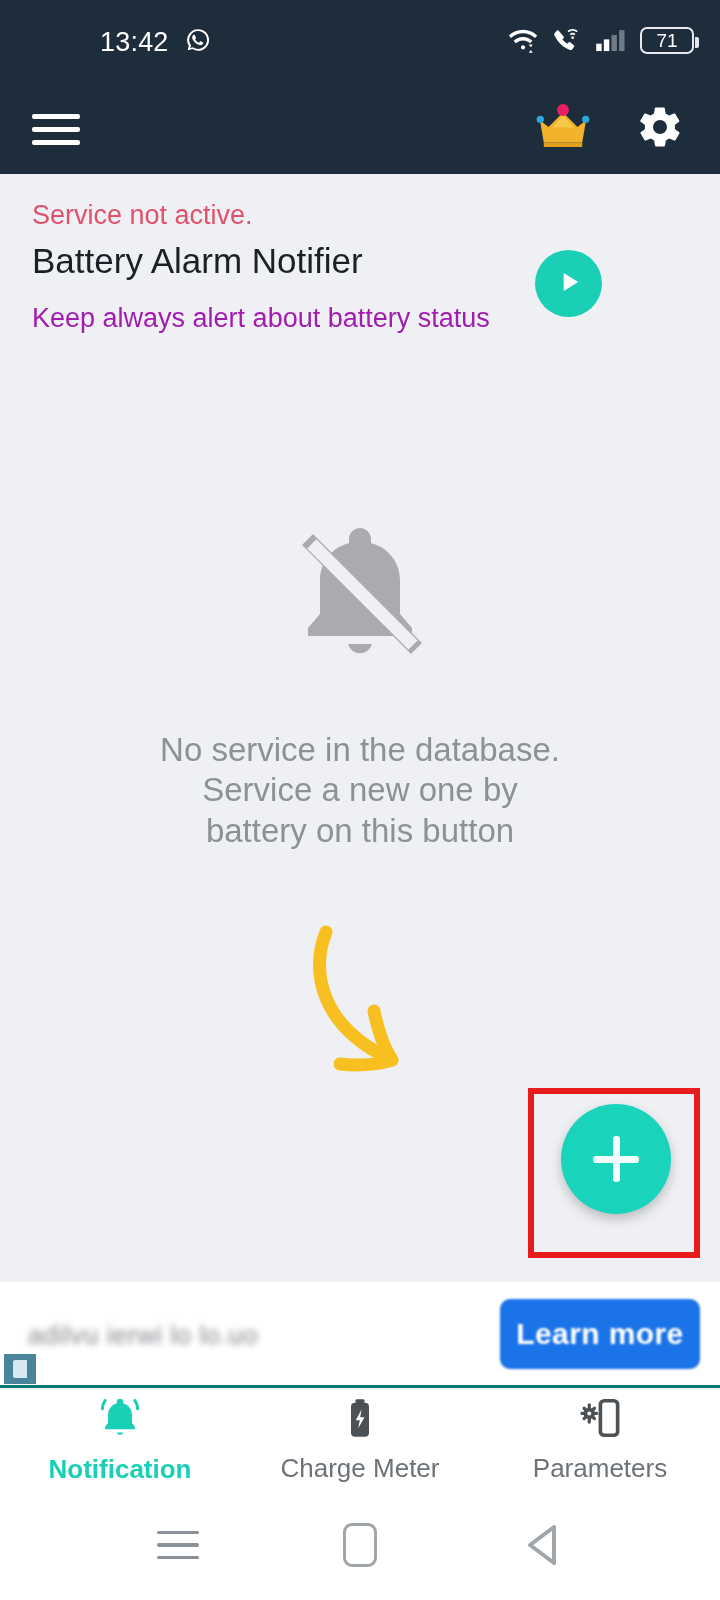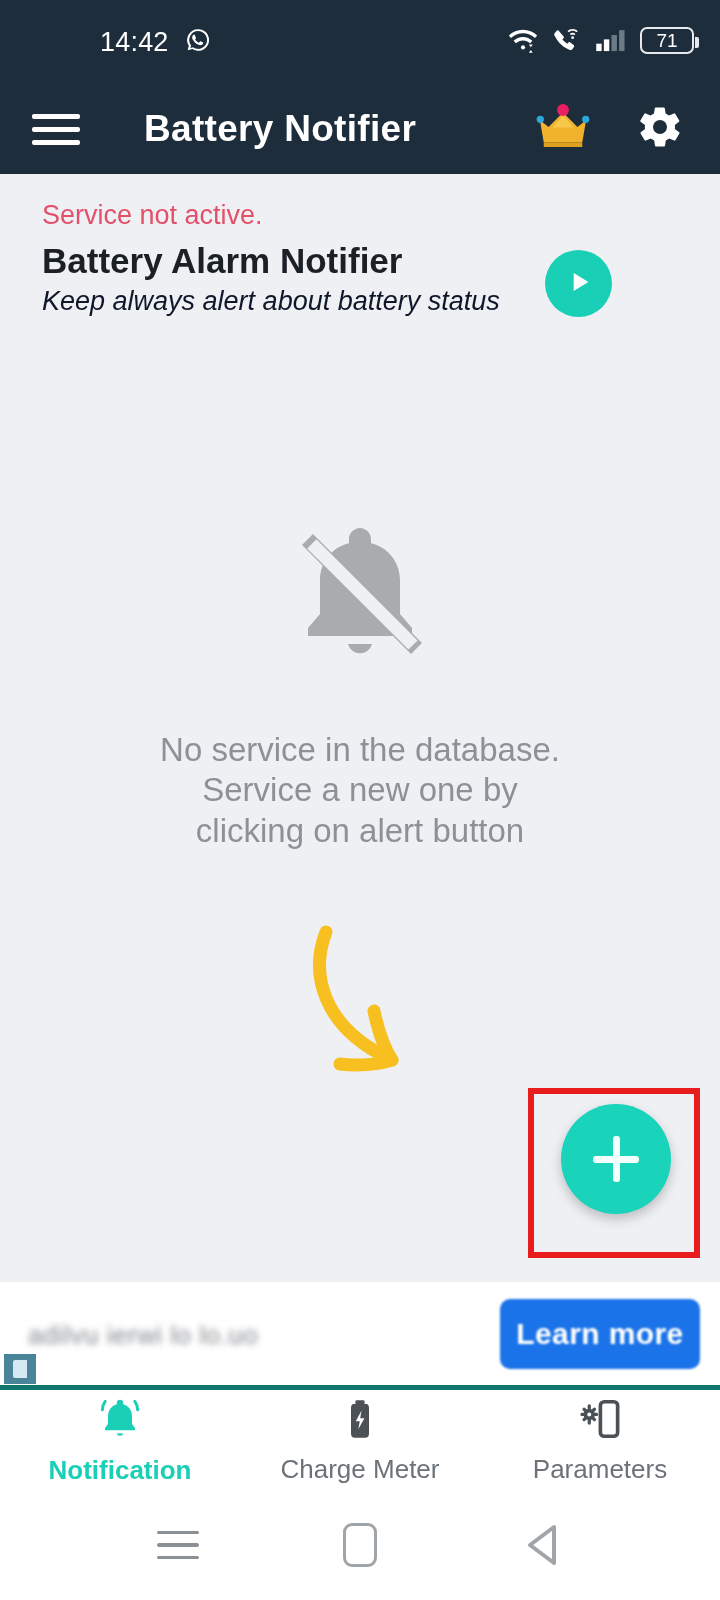--- a/index.html
+++ b/index.html
@@ -40,26 +40,26 @@
   .hamburger { width:48px; margin-left:32px; display:flex; flex-direction:column; gap:8px; cursor:pointer; }
   .hamburger i { display:block; height:5px; background:#ffffff; border-radius:2px; }
   .apptitle {
     color:#ffffff; font-size:37px; font-weight:700;
     margin-left:64px; letter-spacing:.3px; white-space:nowrap;
   }
   .appbar-actions { margin-left:auto; display:flex; align-items:center; gap:44px; margin-right:36px; }
 
   
   .service {
-    position:absolute; left:10px; top:174px; width:656px; height:190px;
+    position:absolute; left:0; top:174px; width:656px; height:190px;
     background:#eff0f4; padding:26px 30px 0 32px;
   }
   .svc-status { color:#e2506a; font-size:27px; font-weight:400; line-height:1.15; }
-  .svc-title  { color:#1b2027; font-size:35px; font-weight:700; margin-top:10px; line-height:1.15; }
-  .svc-sub    { color:#0f172a; font-size:27px; font-weight:400; margin-top:5px; line-height:1.15;font-style:italic; }
+  .svc-title  { color:#1b2027; font-size:35px; font-weight:400; margin-top:10px; line-height:1.15; }
+  .svc-sub    { color:#a21caf; font-size:27px; font-weight:400; margin-top:22px; line-height:1.15; }
   .play-btn {
     position:absolute; right:54px; top:76px;
     width:67px; height:67px; border-radius:50%;
     background:#19cfb6; display:flex; align-items:center; justify-content:center; cursor:pointer;
   }
 
   
   .empty-icon { position:absolute; left:272px; top:516px; width:176px; height:168px; }
   .empty-text {
     position:absolute; left:0; top:730px; width:720px;
@@ -101,21 +101,21 @@
   .ad-cta {
     width:200px; height:70px; margin-right:20px; border-radius:10px;
     background:#1a73e8; color:#ffffff; font-size:30px; font-weight:700;
     display:flex; align-items:center; justify-content:center;
     filter:blur(1.1px); cursor:pointer; letter-spacing:.4px;
   }
 
   
   .bottomnav {
     position:absolute; left:0; top:1385px; width:720px; height:105px;
-    background:#ffffff; border-top:5px solid #0f766e;
+    background:#ffffff; border-top:3px solid #0f766e;
     display:flex; align-items:flex-end;
   }
   .navitem {
     flex:1; height:100%; display:flex; flex-direction:column;
     align-items:center; justify-content:center; gap:8px; cursor:pointer;
   }
   .navlabel { font-size:26px; font-weight:400; color:#6d7278; }
   .navitem.active .navlabel { color:#19cfb6; font-weight:700; }
 
   
@@ -128,21 +128,21 @@
   .an-recents i { display:block; width:42px; height:3.5px; background:#8b9096; border-radius:2px; }
   .an-home { width:34px; height:44px; border:3px solid #a0a5aa; border-radius:9px; }
 </style>
 </head>
 <body>
 
 <div id="phone">
 
   <div class="statusbar">
     <div class="sb-left">
-      <span class="sb-time">14:42</span>
+      <span class="sb-time">13:42</span>
       <span>
         <svg width="26" height="26" viewBox="0 0 24 24">
             <path d="M12 2A10 10 0 0 0 3.5 17.3L2.5 21.5l4.3-1.1A10 10 0 1 0 12 2zm0 1.8a8.2 8.2 0 1 1-4.3 15.1l-.3-.2-2.5.7.7-2.4-.2-.3A8.2 8.2 0 0 1 12 3.8z" fill="#ffffff"></path>
             <path d="M9.3 7.6c-.2-.4-.4-.4-.6-.4h-.5c-.2 0-.5.1-.7.4-.3.3-.9.9-.9 2.1s.9 2.4 1 2.6c.1.2 1.7 2.8 4.3 3.8 2.1.8 2.5.7 3 .6.5-.1 1.5-.6 1.7-1.2.2-.6.2-1.1.1-1.2l-.5-.3-1.7-.8c-.2-.1-.4-.1-.6.1l-.8 1c-.1.2-.3.2-.5.1-.2-.1-1-.4-1.9-1.2-.7-.6-1.2-1.4-1.3-1.6-.1-.2 0-.3.1-.4l.4-.5.2-.4v-.4l-.8-1.9z" fill="#ffffff"></path>
           </svg>
       </span>
     </div>
     <div class="sb-right">
       <span>
         <svg width="32" height="26" viewBox="0 0 24 20">
@@ -174,21 +174,20 @@
       </span>
     </div>
   </div>
 
   <div class="appbar">
     <div class="hamburger">
       <i></i>
       <i></i>
       <i></i>
     </div>
-    <div class="apptitle">Battery Notifier</div>
     <div class="appbar-actions">
       <span>
         <svg width="58" height="50" viewBox="0 0 30 26">
           <path d="M3 9.5 L7.5 13 L15 5.5 L22.5 13 L27 9.5 L25 21 L5 21 Z" fill="#f2b32c"></path>
           <path d="M5 21 h20 v2.4 h-20 z" fill="#e0a11d"></path>
           <path d="M15 6.5 L21 13 L9 13 Z" fill="#f6c council" fill-opacity="0"></path>
           <path d="M15 7 L20.5 13.2 L9.5 13.2 Z" fill="#f8c84a"></path>
           <circle cx="15" cy="4.2" r="3.1" fill="#e91e63"></circle>
           <circle cx="3.2" cy="9" r="1.9" fill="#2ea8d8"></circle>
           <circle cx="26.8" cy="9" r="1.9" fill="#2ea8d8"></circle>
@@ -221,21 +220,21 @@
       <path d="M38 64a6.2 6.2 0 0 0 12 0z" fill="#a9abae"></path>
       <path d="M15 14.5 L20.5 9 L75 63.5 L69.5 69 Z" fill="#a9abae"></path>
       <path d="M17.6 16.2 L22.2 11.6 L72.8 62.2 L68.2 66.8 Z" fill="#eff0f4"></path>
       <path d="M14 13.5 L19.5 8 L73.5 62 L68 67.5 Z" fill="#a9abae" opacity="0"></path>
     </svg>
   </div>
 
   <div class="empty-text">
     <div>No service in the database.</div>
     <div>Service a new one by</div>
-    <div>clicking on alert button</div>
+    <div>battery on this button</div>
   </div>
 
   <div class="arrow">
     <svg width="140" height="160" viewBox="0 0 140 160">
       <path d="M30 14 C 14 55, 26 108, 92 140" stroke="#f7bf20" stroke-width="13" fill="none" stroke-linecap="round"></path>
       <path d="M78 93 C 82 112, 88 130, 96 142" stroke="#f7bf20" stroke-width="13" fill="none" stroke-linecap="round"></path>
       <path d="M44 146 C 60 148, 82 147, 96 142" stroke="#f7bf20" stroke-width="13" fill="none" stroke-linecap="round"></path>
     </svg>
   </div>
 

